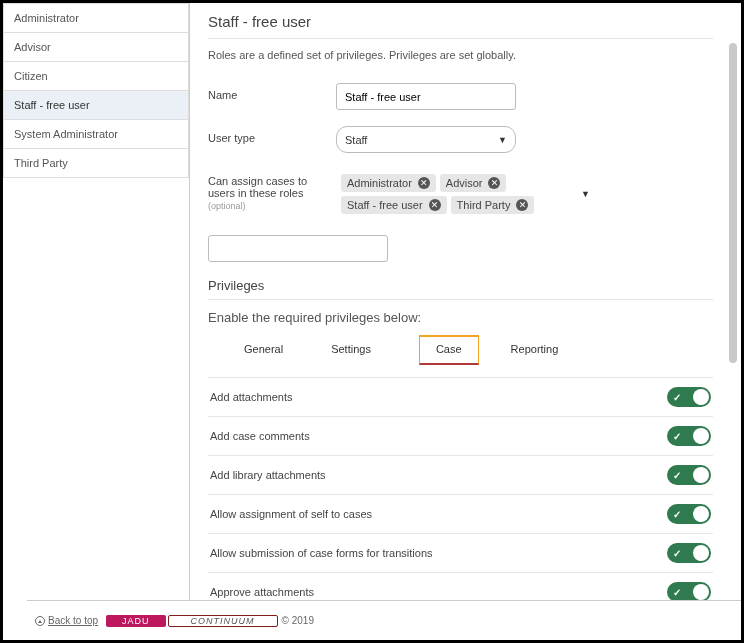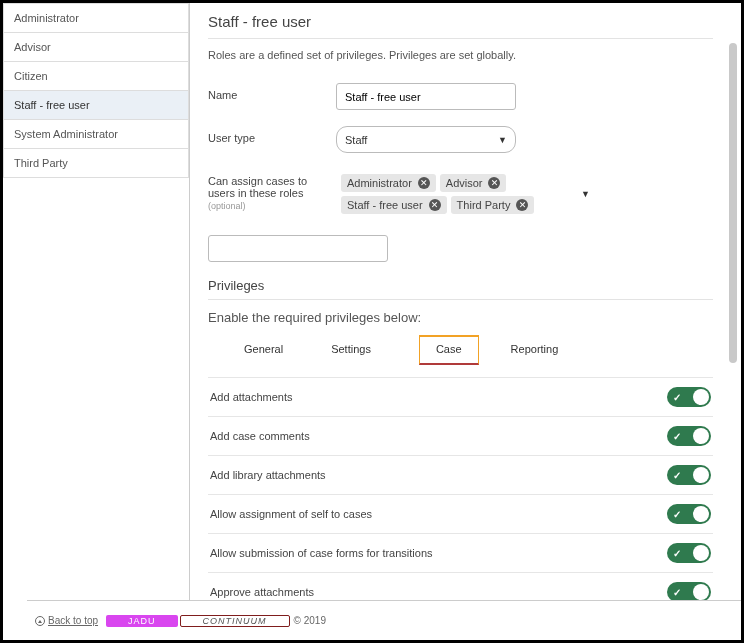--- a/index.html
+++ b/index.html
@@ -247,23 +247,23 @@
     display: flex;
     align-items: center;
     padding: 0 8px;
     font-size: 10px;
     color: #666;
     background: #fff;
     margin-left: 24px;
   }
   .footer a { color: #666; text-decoration: underline; margin-right: 8px; display:flex; align-items:center; gap:3px;}
   .footer .logo1 {
-    background: #d946ef;
+    background: #be185d;
     color: #fff;
-    padding: 1px 22px;
+    padding: 1px 16px;
     border-radius: 2px;
     font-size: 9px;
     letter-spacing: 1px;
     margin-right: 2px;
   }
   .footer .logo2 {
     border: 1px solid #7f1d1d;
     color: #555;
     padding: 0 22px;
     border-radius: 2px;

